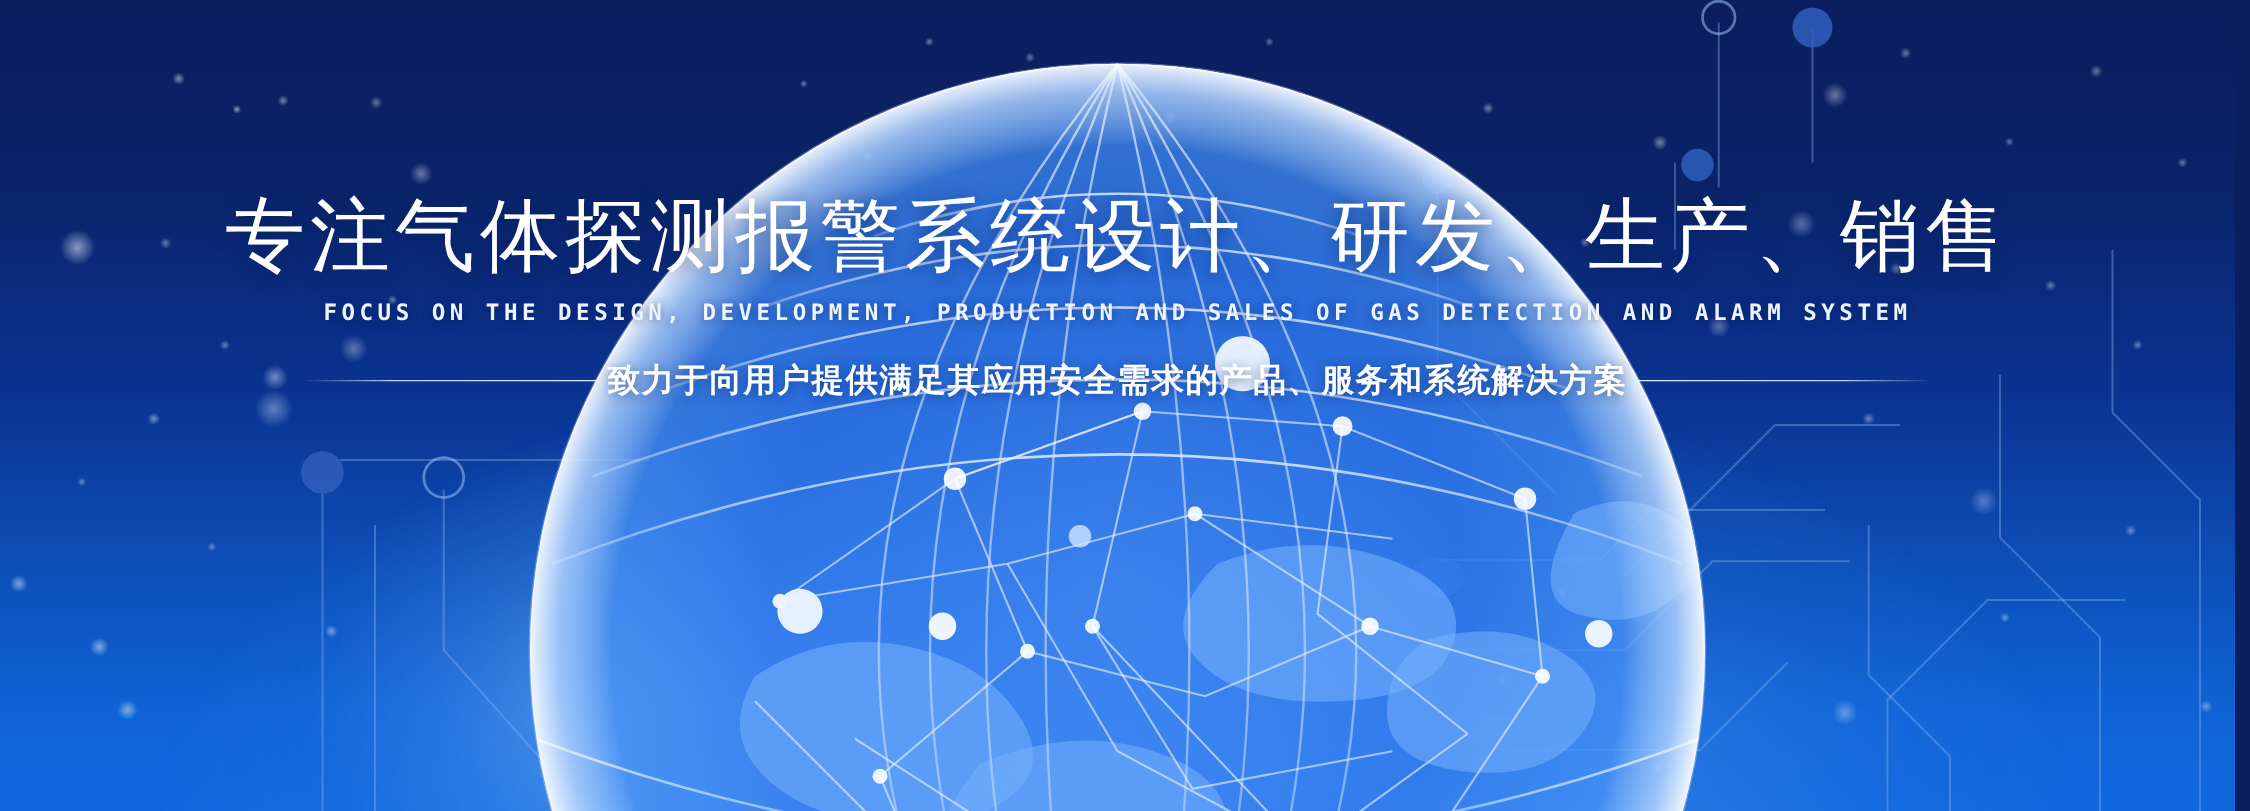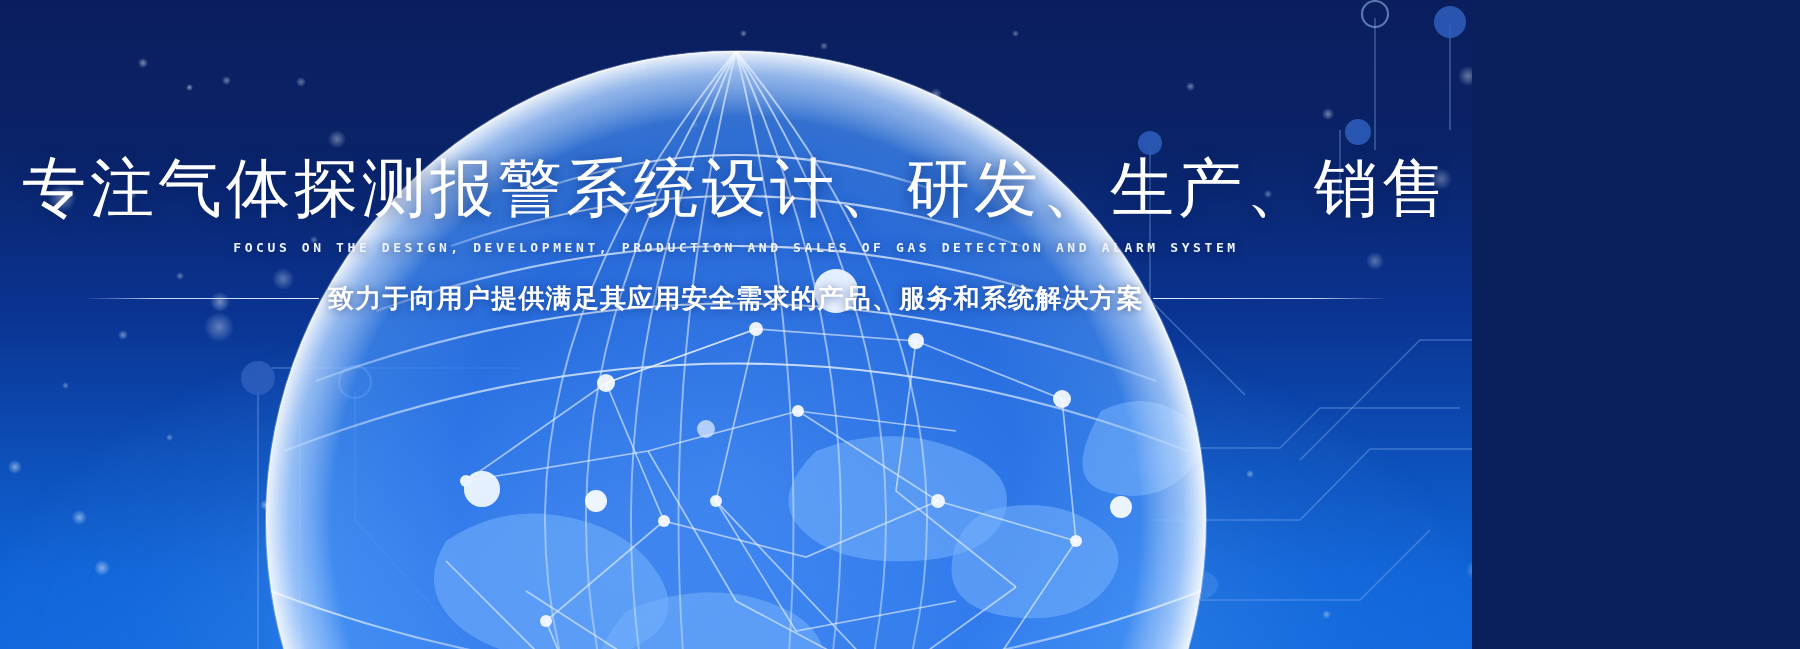--- a/index.html
+++ b/index.html
@@ -5,21 +5,21 @@
   * { margin:0; padding:0; box-sizing:border-box; }
   html, body {
     width:1800px; height:649px;
     overflow:hidden;
     background:#0a1f5e;
     font-family:"Liberation Sans","DejaVu Sans",sans-serif;
   }
 
   #banner {
     position:relative;
-    width:1472px; height:649px;
+    width:1788px; height:649px;
     overflow:hidden;
     background:
       linear-gradient(180deg,
         #0a1e5e 0%,
         #0a2367 22%,
         #0a3391 48%,
         #0d4fb8 70%,
         #0f63d6 88%,
         #1068dc 100%);
   }
@@ -90,21 +90,21 @@
     font-size:64px;
     line-height:1.0;
     letter-spacing:4px;
     font-weight:400;
     text-shadow:0 2px 14px rgba(0,25,90,0.55);
     white-space:nowrap;
   }
   #title-sub {
     margin-top:20px;
     color:#eef4ff;
-    font-size:13px;
+    font-size:18px;
     letter-spacing:3.6px;
     font-weight:700;
     font-family:"DejaVu Sans Mono","Liberation Mono",monospace;
     white-space:nowrap;
     text-shadow:0 1px 8px rgba(0,25,90,0.5);
   }
   #tagline-row {
     margin-top:26px;
     display:flex;
     align-items:center;

